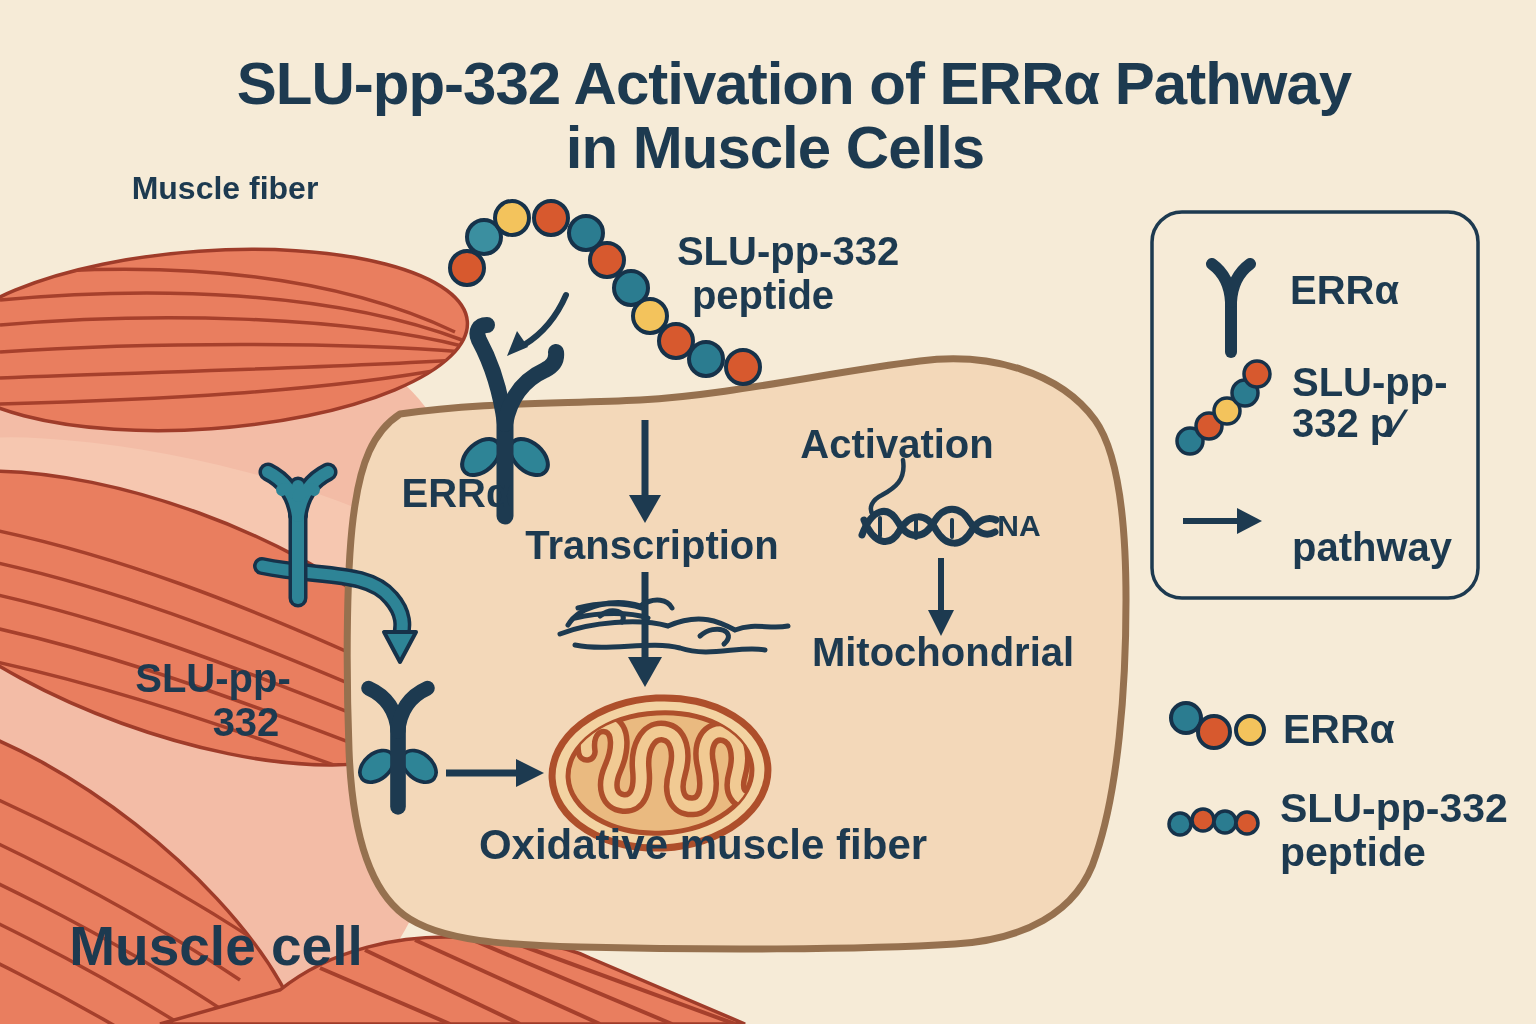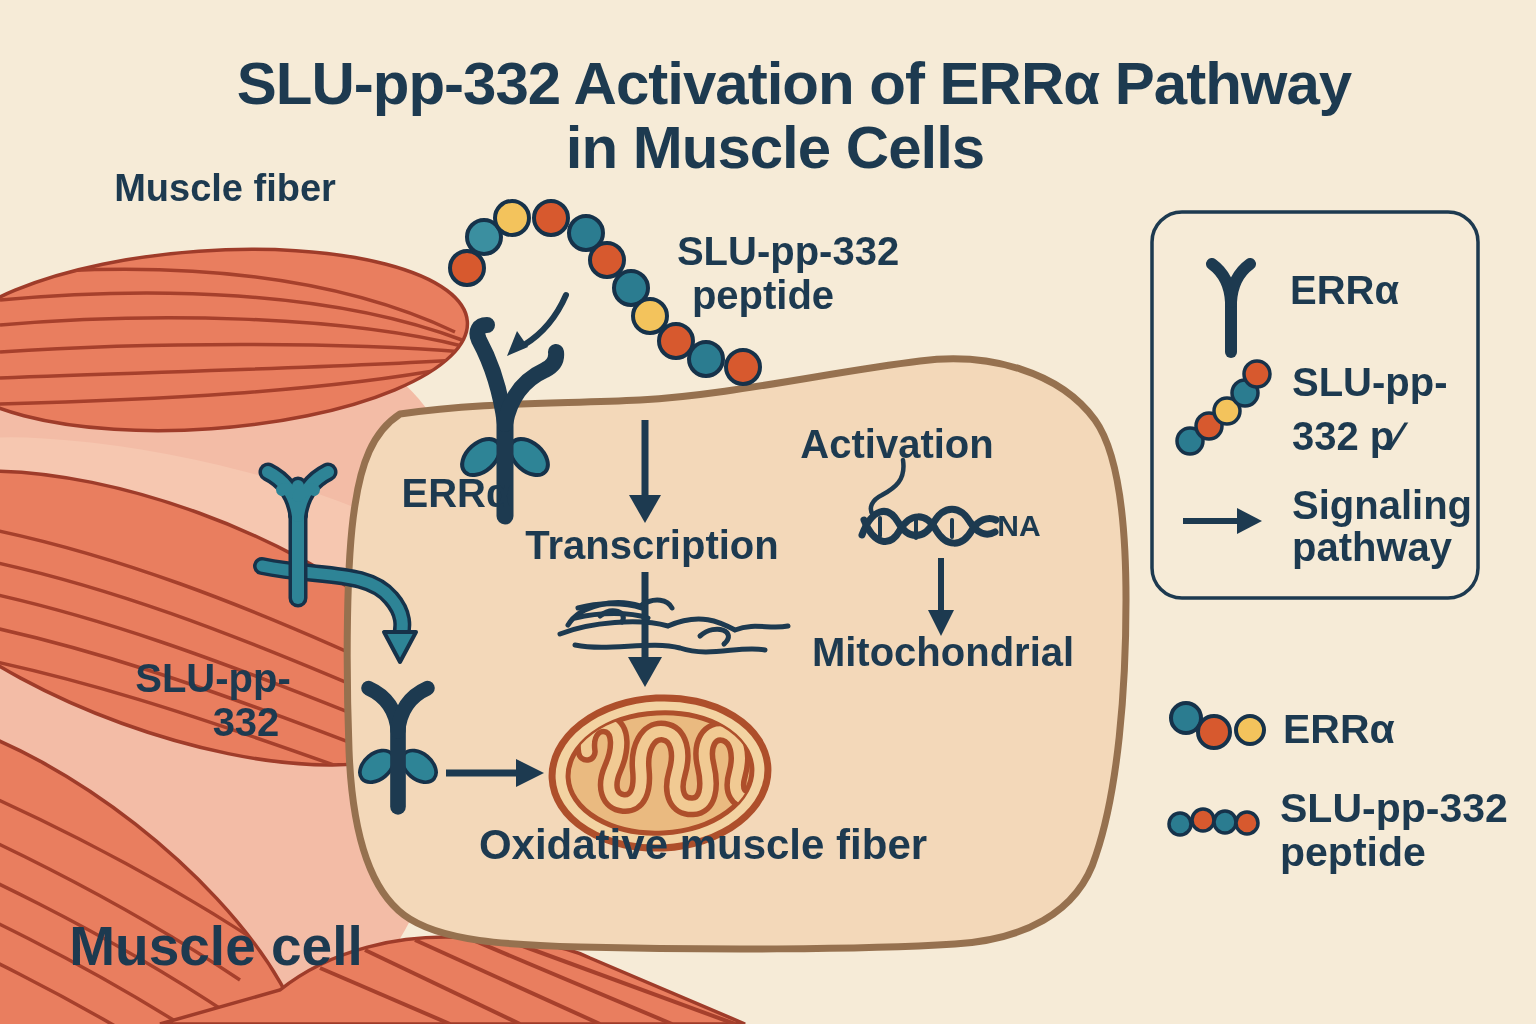--- a/index.html
+++ b/index.html
@@ -8,21 +8,21 @@
     background:#0ea5e9;font-family:"Liberation Sans",sans-serif;
   }
   .stage svg{position:absolute;left:0;top:0;}
   .lbl{
     position:absolute;transform:translate(-50%,-50%);
     color:#1d3a50;font-weight:700;white-space:nowrap;line-height:1;
     font-family:"Liberation Sans",sans-serif;
   }
   .lbl.left{transform:translate(0,-50%);}
   .title{font-size:60px;letter-spacing:-1px;}
-  .fs38{font-size:38px;text-align:center;} .fs40{font-size:40px;} .fs41{font-size:41px;}
+  .fs38{font-size:32px;text-align:center;} .fs40{font-size:40px;} .fs41{font-size:41px;}
   .fs42{font-size:42px;} .fs43{font-size:55px;} .fs45{font-size:30px;}
 </style>
 </head>
 <body>
 
 <div class="stage">
 
 <svg width="1536" height="1024" viewBox="0 0 1536 1024">
   <defs>
     <clipPath id="clipL1">
@@ -257,21 +257,20 @@
 
 <div class="lbl fs42" style="left:703px;top:845px">Oxidative muscle fiber</div>
 
 <div class="lbl fs40" style="left:213px;top:678px">SLU-pp-</div>
 <div class="lbl fs40" style="left:246px;top:722px">332</div>
 
 <div class="lbl fs43" style="left:216px;top:946px">Muscle cell</div>
 
 <div class="lbl left fs40" style="left:1290px;top:290px">ERRα</div>
 <div class="lbl left fs40" style="left:1292px;top:382px">SLU-pp-</div>
-<div class="lbl left fs40" style="left:1292px;top:436px">332 p∕</div>
-<div class="lbl left fs40" style="left:1292px;top:505px">Signaling</div>
+<div class="lbl left fs40" style="left:1292px;top:423px">332 p∕</div>
 <div class="lbl left fs40" style="left:1292px;top:547px">pathway</div>
 
 <div class="lbl left fs41" style="left:1283px;top:729px">ERRα</div>
 <div class="lbl left fs41" style="left:1280px;top:808px">SLU-pp-332</div>
 <div class="lbl left fs41" style="left:1280px;top:852px">peptide</div>
 
 </div>
 
 </body></html>

